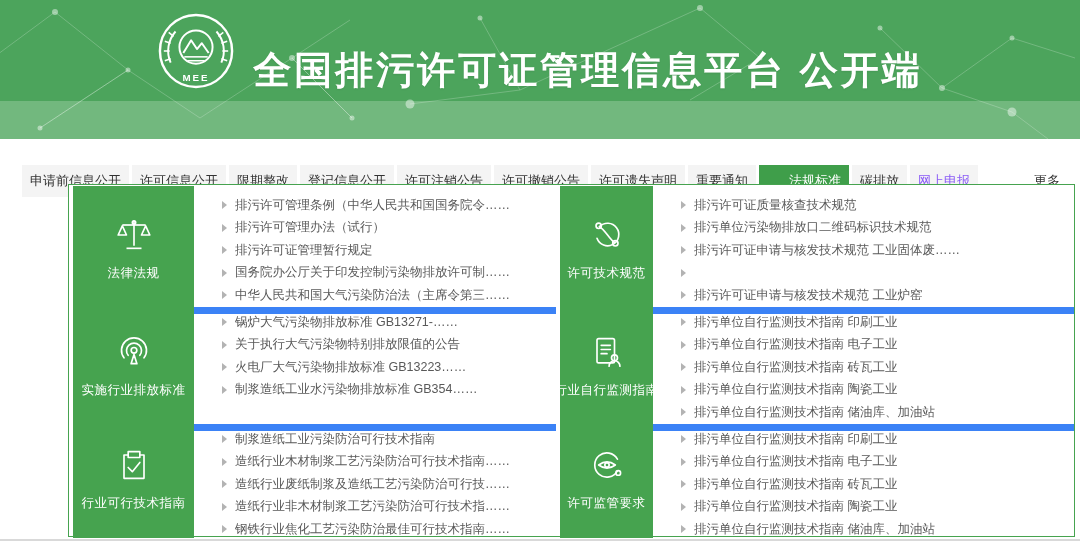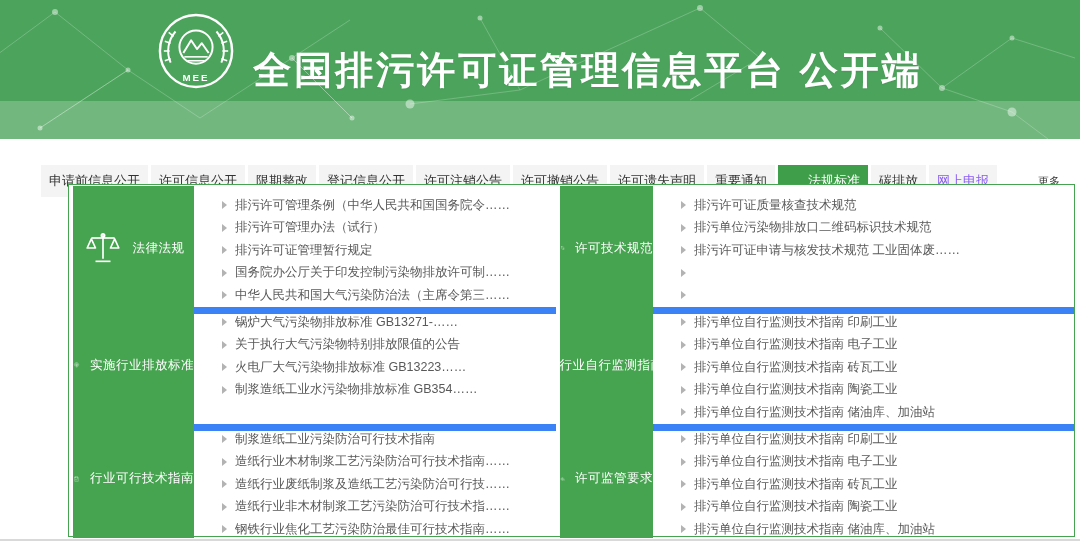--- a/index.html
+++ b/index.html
@@ -35,40 +35,40 @@
     display:flex; gap:3px; justify-content:flex-end; align-items:stretch;
   }
   .tab {
     background:#f4f4f4; color:#333333; font-size:13px;
     padding:0 8px; display:flex; align-items:center; cursor:pointer;
     white-space:nowrap;
   }
   .tab.active { background:#3f9e4a; color:#ffffff;padding-left:30px; }
   .tab.highlight { color:#8b5cf6; }
   .more-link {
-    margin-left:38px; background:transparent; color:#333333; font-size:11px;
+    margin-left:53px; background:transparent; color:#333333; font-size:13px;
     display:flex; align-items:center; cursor:pointer; white-space:nowrap;
   }
 
   
   .content-box {
     position:absolute; left:68px; top:184px; width:1007px; height:353px;
     border:1px solid #46a34f; background:#ffffff;
   }
   .grid-row {
     display:grid; grid-template-columns:125px 362px 97px 1fr;
     height:117px;
   }
   .grid-row .links { border-bottom:7px solid #3b82f6; }
   .grid-row:last-child .links { border-bottom:none; }
 
   .tile {
     background:#46a34f; color:#ffffff;
     margin:1px 0 3px 4px;
-    display:flex; align-items:center; justify-content:center;
+    display:flex; flex-direction:column; align-items:center; justify-content:center;
     gap:10px; cursor:pointer; text-align:center;
   }
   .tile .cat-icon { width:40px; height:40px; }
   .tile .cat-label { font-size:12.5px; letter-spacing:0.5px; white-space:nowrap; }
 
   ul.links { list-style:none; padding:9px 0 0 28px; }
   ul.links li {
     height:22.5px; display:flex; align-items:center; cursor:pointer;
   }
   .tri {
@@ -214,20 +214,21 @@
         </li>
       <li>
           <span class="tri"></span>
           <span class="doc-text">排污许可证申请与核发技术规范 工业固体废……</span>
         </li>
       <li>
           <span class="tri"></span>
         </li>
       <li>
           <span class="tri"></span>
+          <span class="doc-text">排污许可证申请与核发技术规范 工业炉窑</span>
         </li>
     </ul>
   </div>
 
   <div class="grid-row">
     <div class="tile">
       <svg class="cat-icon" viewBox="0 0 48 48" fill="none" stroke="#ffffff" stroke-width="2" stroke-linecap="round" stroke-linejoin="round">
         <path d="M12 31 A15 15 0 1 1 36 31"></path>
         <path d="M17 28 A9 9 0 1 1 31 28"></path>
         <circle cx="24" cy="22" r="3.4"></circle>

